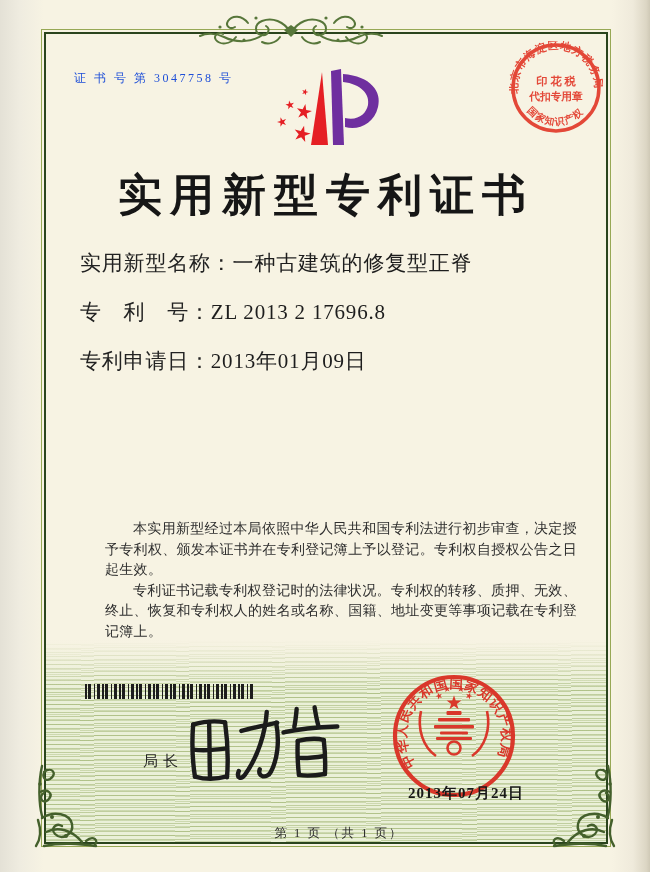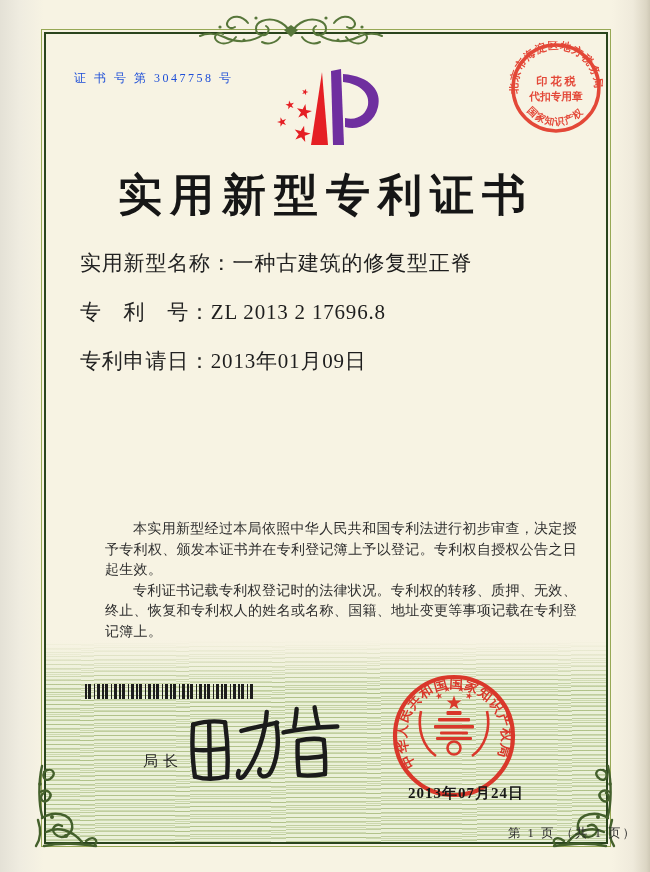--- a/index.html
+++ b/index.html
@@ -54,21 +54,21 @@
       #1d1d1d 9px 10px, transparent 10px 12px,
       #1d1d1d 12px 15px, transparent 15px 17px); }
 
   .sig-label { position:absolute; left:131px; top:752px; font-size:15px; letter-spacing:5px; color:#1f1f1f; z-index:4;margin-left:12px; }
   .sig-svg { position:absolute; left:180px; top:700px; width:175px; height:96px; z-index:4; }
 
   .seal { position:absolute; left:391px; top:673px; width:126px; height:126px; z-index:5; opacity:.95; }
   .seal-date { position:absolute; left:408px; top:784px; width:150px; font-size:15px; font-weight:600;
     letter-spacing:1px; color:#181818; z-index:6; }
 
-  .footer { position:absolute; left:41px; top:825px; width:596px; text-align:right;
+  .footer { position:absolute; left:41px; top:825px; width:596px; text-align:center;
     font-size:12.5px; letter-spacing:2px; color:#2b2b2b; z-index:4; }
 
   .ornament-top { position:absolute; left:196px; top:9px; width:190px; height:42px; z-index:3; }
   .corner { position:absolute; width:72px; height:88px; z-index:3; }
   .corner.bl { left:30px;  top:762px; }
   .corner.br { left:548px; top:762px; transform:scaleX(-1); }
 
   .sr { position:absolute; width:1px; height:1px; overflow:hidden; clip:rect(0 0 0 0); white-space:nowrap; }
 </style>
 </head>

